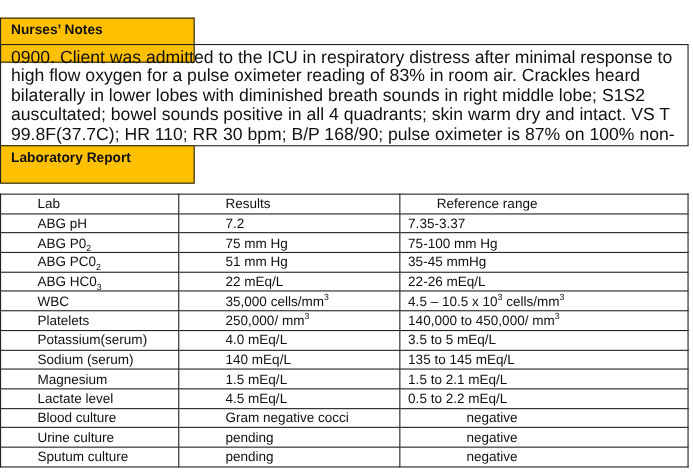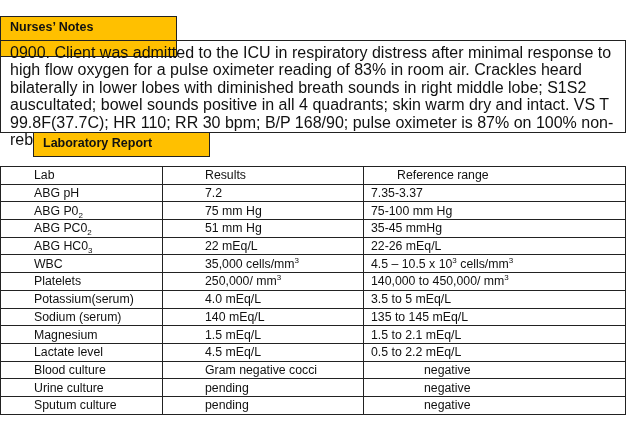--- a/index.html
+++ b/index.html
@@ -2,25 +2,25 @@
 <html><head>
 <meta charset="utf-8">
 <style>
   html, body { margin: 0; padding: 0; background: #ffffff; }
   body { width: 630px; height: 433px; position: relative; overflow: hidden;
          font-family: "Liberation Sans", "DejaVu Sans", sans-serif; color: #111; }
   .yellow-head { position: absolute; left: 0; width: 177px; background: #ffc000;
                  border: 1px solid #222; box-sizing: border-box; font-weight: bold;
                  font-size: 12.5px; padding: 3px 9px; }
   #nurses-head { top: 16px; height: 41px; }
-  #lab-head { top: 132px; height: 25px; margin-left: 33px; }
+  #lab-head { top: 132px; height: 35px; }
   #notes-box { position: absolute; left: 0; top: 40px; width: 626px; height: 93px;
                border: 1px solid #222; box-sizing: border-box; padding: 3px 9px 0 9px;
                font-size: 16px; line-height: 17.4px; }
-  #lab-table { position: absolute; left: 0; top: 166px; width: 626px;
+  #lab-table { position: absolute; left: 0; top: 176px; width: 626px;
                border-collapse: collapse; font-size: 12.3px; table-layout: fixed; }
   #lab-table td { border: 1px solid #222; height: 17.7px; padding: 0; line-height: 16px;
                   white-space: nowrap; overflow: hidden; }
   #lab-table td.c1 { width: 162px; padding-left: 33px; box-sizing: border-box; }
   #lab-table td.c2 { width: 201px; padding-left: 42px; box-sizing: border-box; }
   #lab-table td.c3 { padding-left: 7px; box-sizing: border-box; margin-top: 20px; }
   #lab-table td.c3.ind { padding-left: 60px; }
   #lab-table tr.hdr td.c3 { padding-left: 33px; }
   sub, sup { font-size: 8px; line-height: 0; }
 </style>

